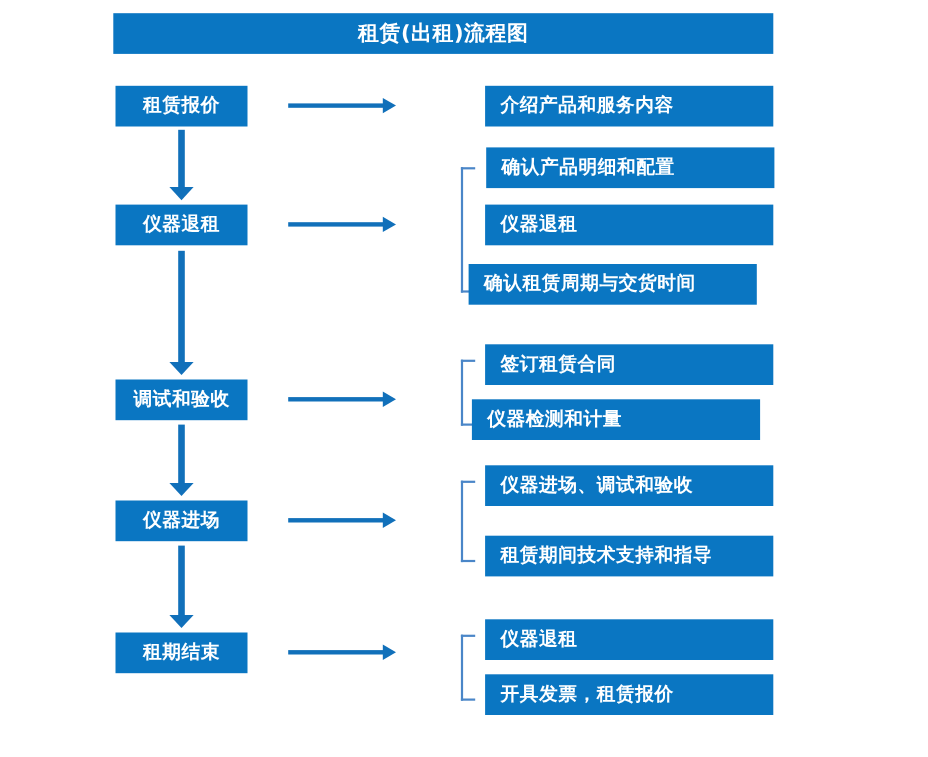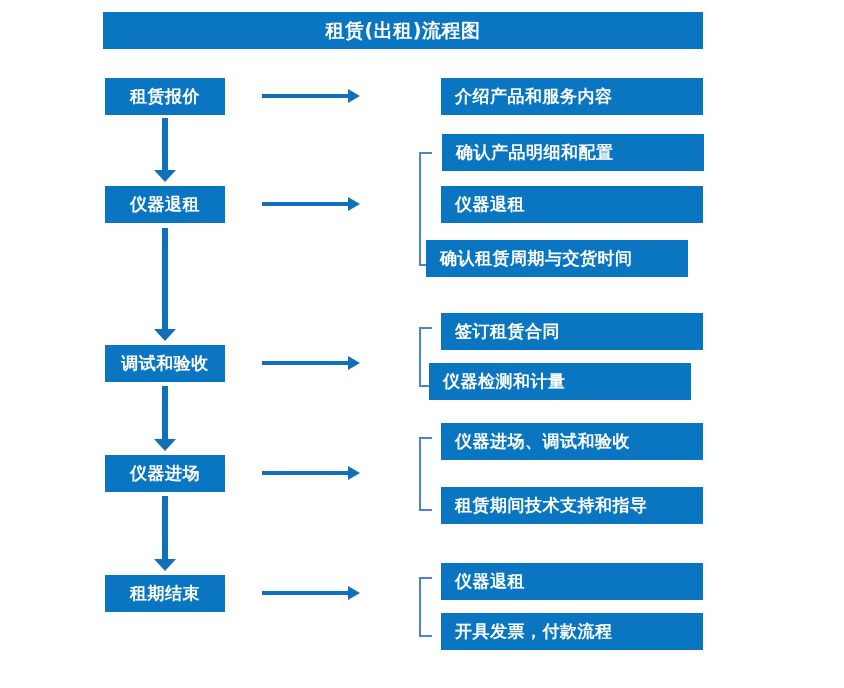--- a/index.html
+++ b/index.html
@@ -146,21 +146,21 @@
       <div class="bracket" style="left: 419px; top: 437px; height: 74px;"></div>
       <div class="box detail-box" style="left: 441px; top: 423px;">仪器进场、调试和验收</div>
       <div class="box detail-box" style="left: 441px; top: 487px;">租赁期间技术支持和指导</div>
       <div class="box stage-box" style="left: 105px; top: 575px;">租期结束</div>
       <div class="h-arrow" style="left: 262px; top: 586px; width: 98px;">
         <div class="shaft" style="width: 87px;"></div>
         <div class="head" style="left: 86px;"></div>
       </div>
       <div class="bracket" style="left: 419px; top: 577px; height: 60px;"></div>
       <div class="box detail-box" style="left: 441px; top: 563px; text-align: right;">仪器退租</div>
-      <div class="box detail-box" style="left: 441px; top: 613px;">开具发票，付款流程</div>
+      <div class="box detail-box" style="left: 441px; top: 613px;">开具发票，租赁报价</div>
       <div class="v-arrow" style="left: 154px; top: 118px; height: 64px;">
         <div class="shaft" style="height: 53px;"></div>
         <div class="head" style="top: 52px;"></div>
       </div>
       <div class="v-arrow" style="left: 154px; top: 228px; height: 113px;">
         <div class="shaft" style="height: 102px;"></div>
         <div class="head" style="top: 101px;"></div>
       </div>
       <div class="v-arrow" style="left: 154px; top: 386px; height: 65px;">
         <div class="shaft" style="height: 54px;"></div>

